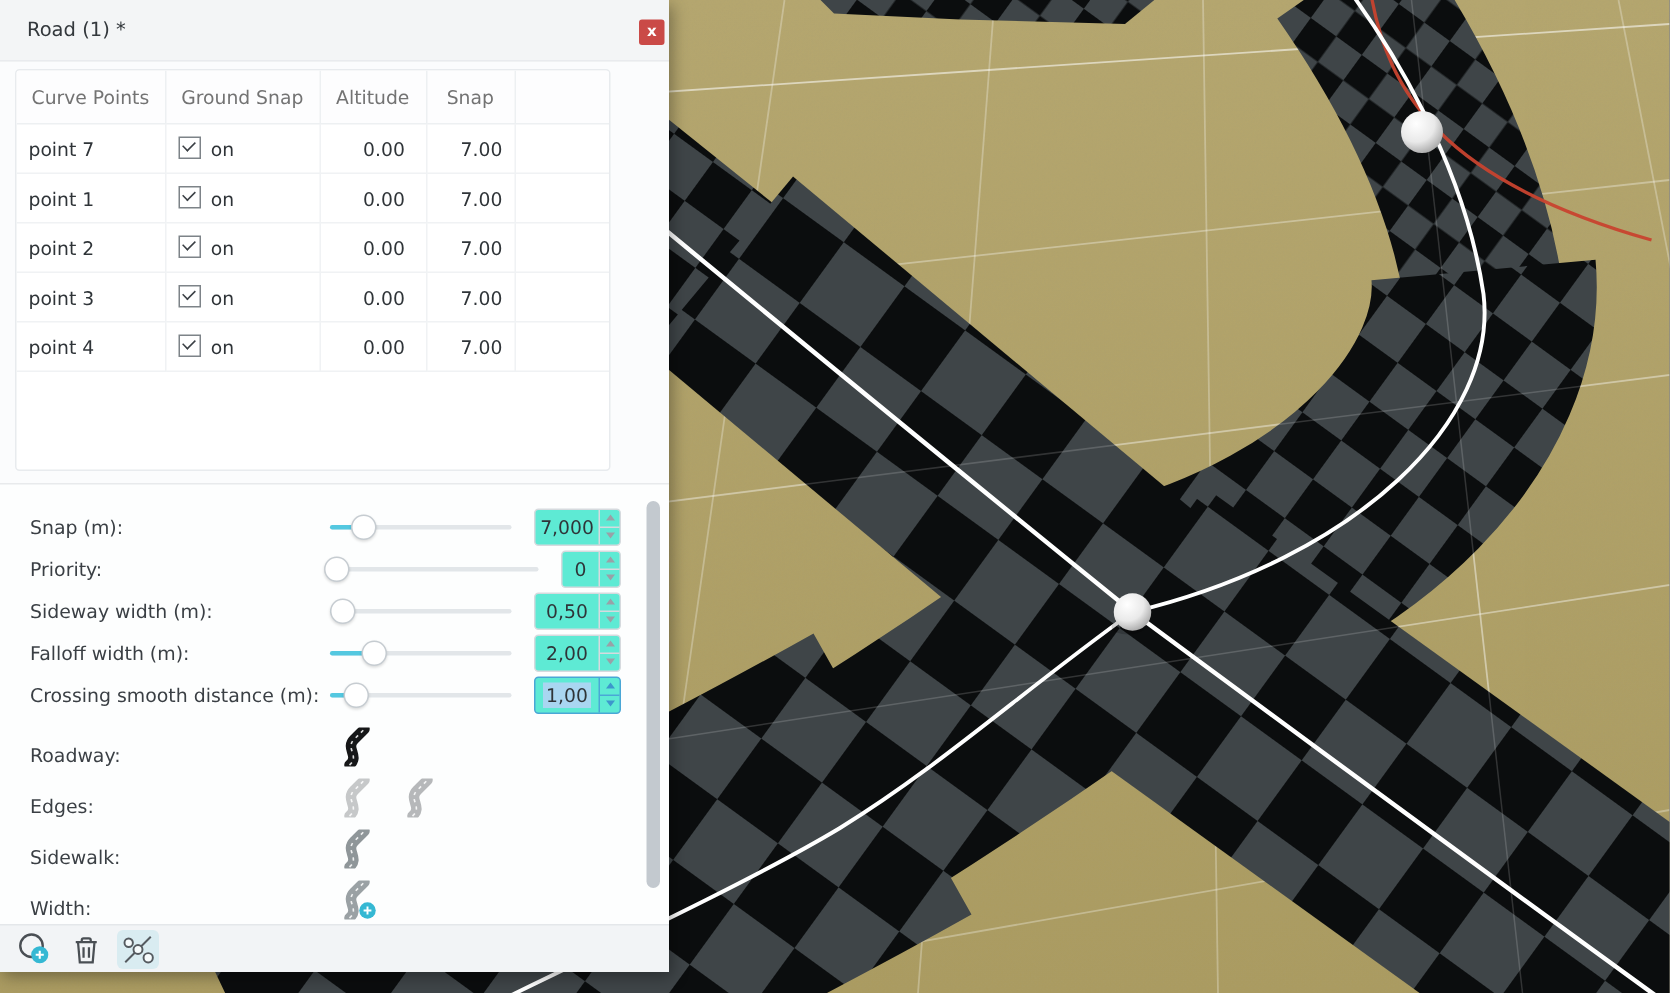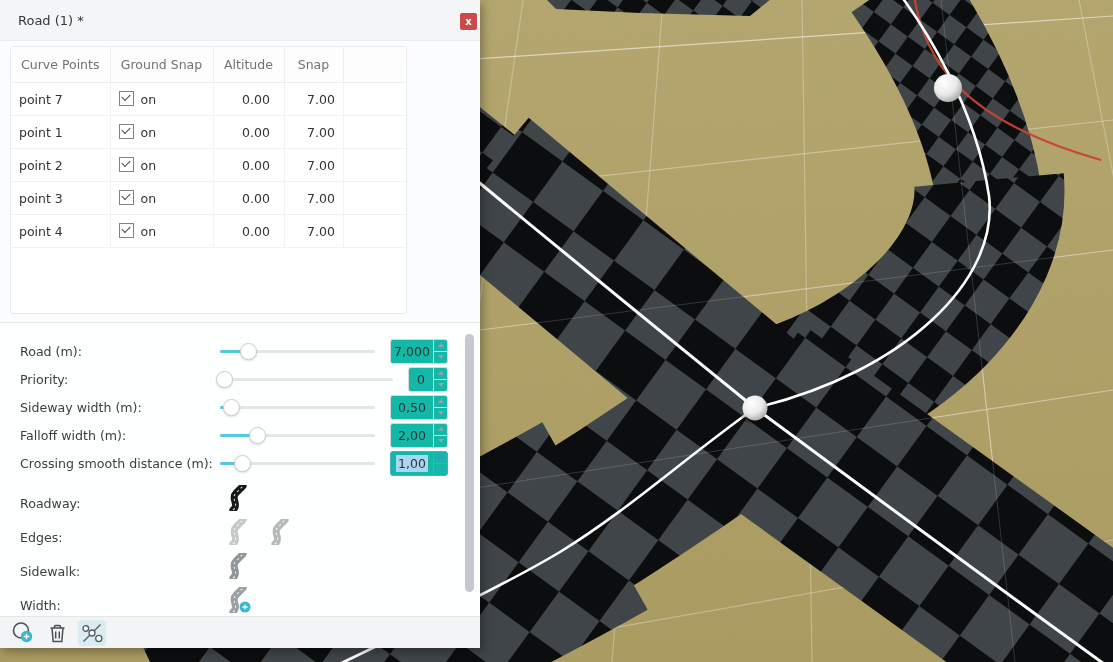--- a/index.html
+++ b/index.html
@@ -1,20 +1,20 @@
 <!DOCTYPE html>
 <html><head>
 <meta charset="utf-8">
 <style>
   html,body{margin:0;padding:0;background:#888;}
   #stage{position:relative;width:1113px;height:662px;overflow:hidden;font-family:"DejaVu Sans",sans-serif;}
   
   #viewport{position:absolute;left:0;top:0;width:1113px;height:662px;}
   
-  .panel{position:absolute;left:0;top:0;width:480px;height:648px;background:#fbfcfd;
+  .panel{position:absolute;left:0;top:0;width:446px;height:648px;background:#fbfcfd;
          box-shadow:2px 3px 10px rgba(0,0,0,.35);color:#3a3f44;font-size:12.5px;}
   .titlebar{position:relative;height:40px;display:flex;align-items:center;padding-left:18px;
             background:#f3f5f6;border-bottom:1px solid #e9ebee;}
   .title{font-size:13px;color:#33383c;}
   .closebtn{position:absolute;right:3px;top:13px;width:17px;height:17px;background:#ca4a47;border-radius:2px;
             color:#fff;font-size:10px;font-weight:bold;display:flex;align-items:center;justify-content:center;cursor:pointer;line-height:1;}
   
   .tablebox{position:absolute;left:10px;top:46px;width:395px;height:266px;background:#fff;
             border:1px solid #e8ebee;border-radius:3px;overflow:hidden;}
   table{border-collapse:collapse;width:100%;table-layout:fixed;font-size:12.5px;color:#2f3438;}
@@ -30,21 +30,21 @@
   
   .props{position:absolute;left:0;top:322px;right:0;bottom:31px;background:#fdfefe;
          border-top:1px solid #e8eaec;padding:14px 0 0 20px;overflow:hidden;}
   .prop-row{display:flex;align-items:center;height:28px;padding-right:32px;}
   .prop-label,.tex-label{width:200px;flex:none;font-size:12.6px;color:#3a3f44;}
   .slider{flex:1;height:16px;position:relative;margin-right:15px;cursor:pointer;}
   .track{position:absolute;left:0;right:0;top:6.5px;height:3px;background:#e2e6e9;border-radius:2px;}
   .fill{height:100%;background:#54c8e0;border-radius:2px;}
   .thumb{position:absolute;top:0;width:15px;height:15px;background:#fff;border:1px solid #c6ccd1;
          border-radius:50%;box-shadow:0 1px 2px rgba(0,0,0,.15);}
-  .numbox{flex:none;width:56px;height:23px;border:1px solid #d6dade;border-radius:3px;background:#14b8a6;display:flex;}
+  .numbox{flex:none;width:56px;height:23px;border:1px solid #d6dade;border-radius:3px;background:#5eead4;display:flex;}
   .numbox.narrow{width:38px;}
   .numval{flex:1;display:flex;align-items:center;justify-content:center;font-size:12.5px;color:#2f3438;}
   .numval .sel{background:#a9d6f1;padding:1px 2px;}
   .spin{width:13px;border-left:1px solid #d6dade;display:flex;flex-direction:column;}
   .spin div{flex:1;display:flex;align-items:center;justify-content:center;cursor:pointer;}
   .spin div::after{content:"";border-left:3px solid transparent;border-right:3px solid transparent;}
   .spin .up::after{border-bottom:4px solid #99a1a7;}
   .spin .dn{border-top:1px solid #d6dade;}
   .spin .dn::after{border-top:4px solid #99a1a7;}
   .numbox.active{border-color:#4aa7d6;}
@@ -208,21 +208,21 @@
               <td class="c">7.00</td>
               <td></td>
             </tr>
           </tbody>
       </table>
     </div>
 
     <div class="props">
       <div>
           <div class="prop-row">
-            <span class="prop-label">Road (m):</span>
+            <span class="prop-label">Snap (m):</span>
             <div class="slider">
               <div class="track">
                 <div class="fill" style="width:18%"></div>
               </div>
               <div class="thumb" style="left:calc(18% - 8px)"></div>
             </div>
             <div class="numbox  ">
               <span class="numval">7,000</span>
               <div class="spin">
                 <div class="up"></div>

